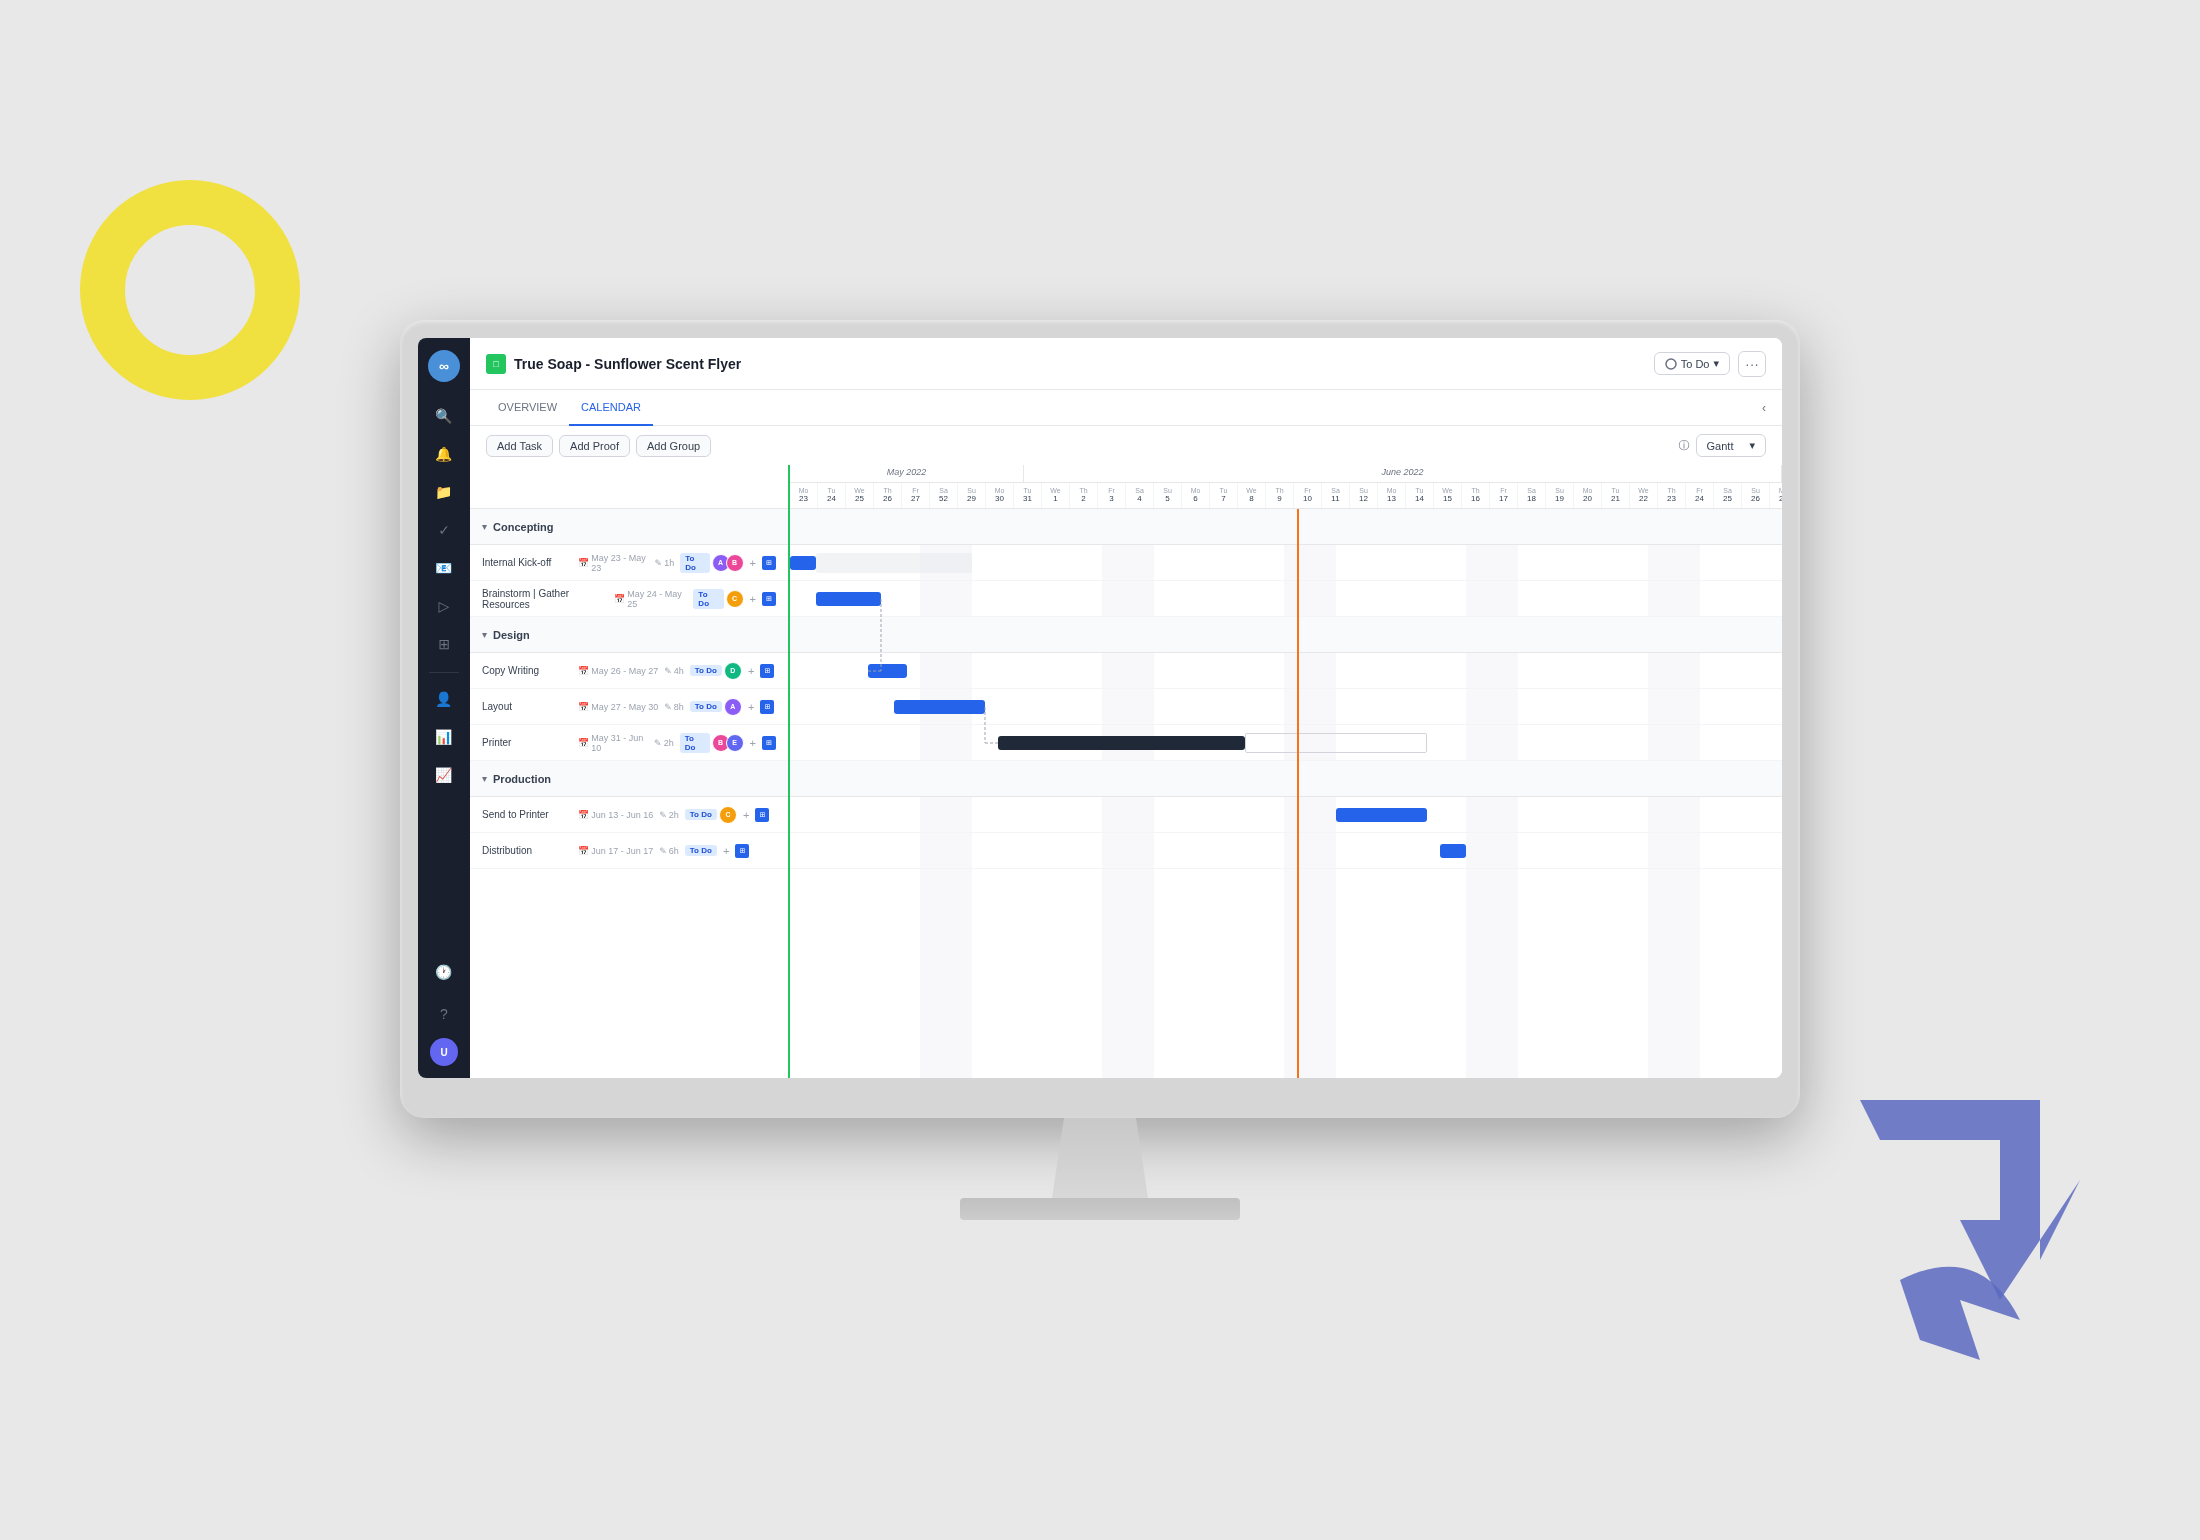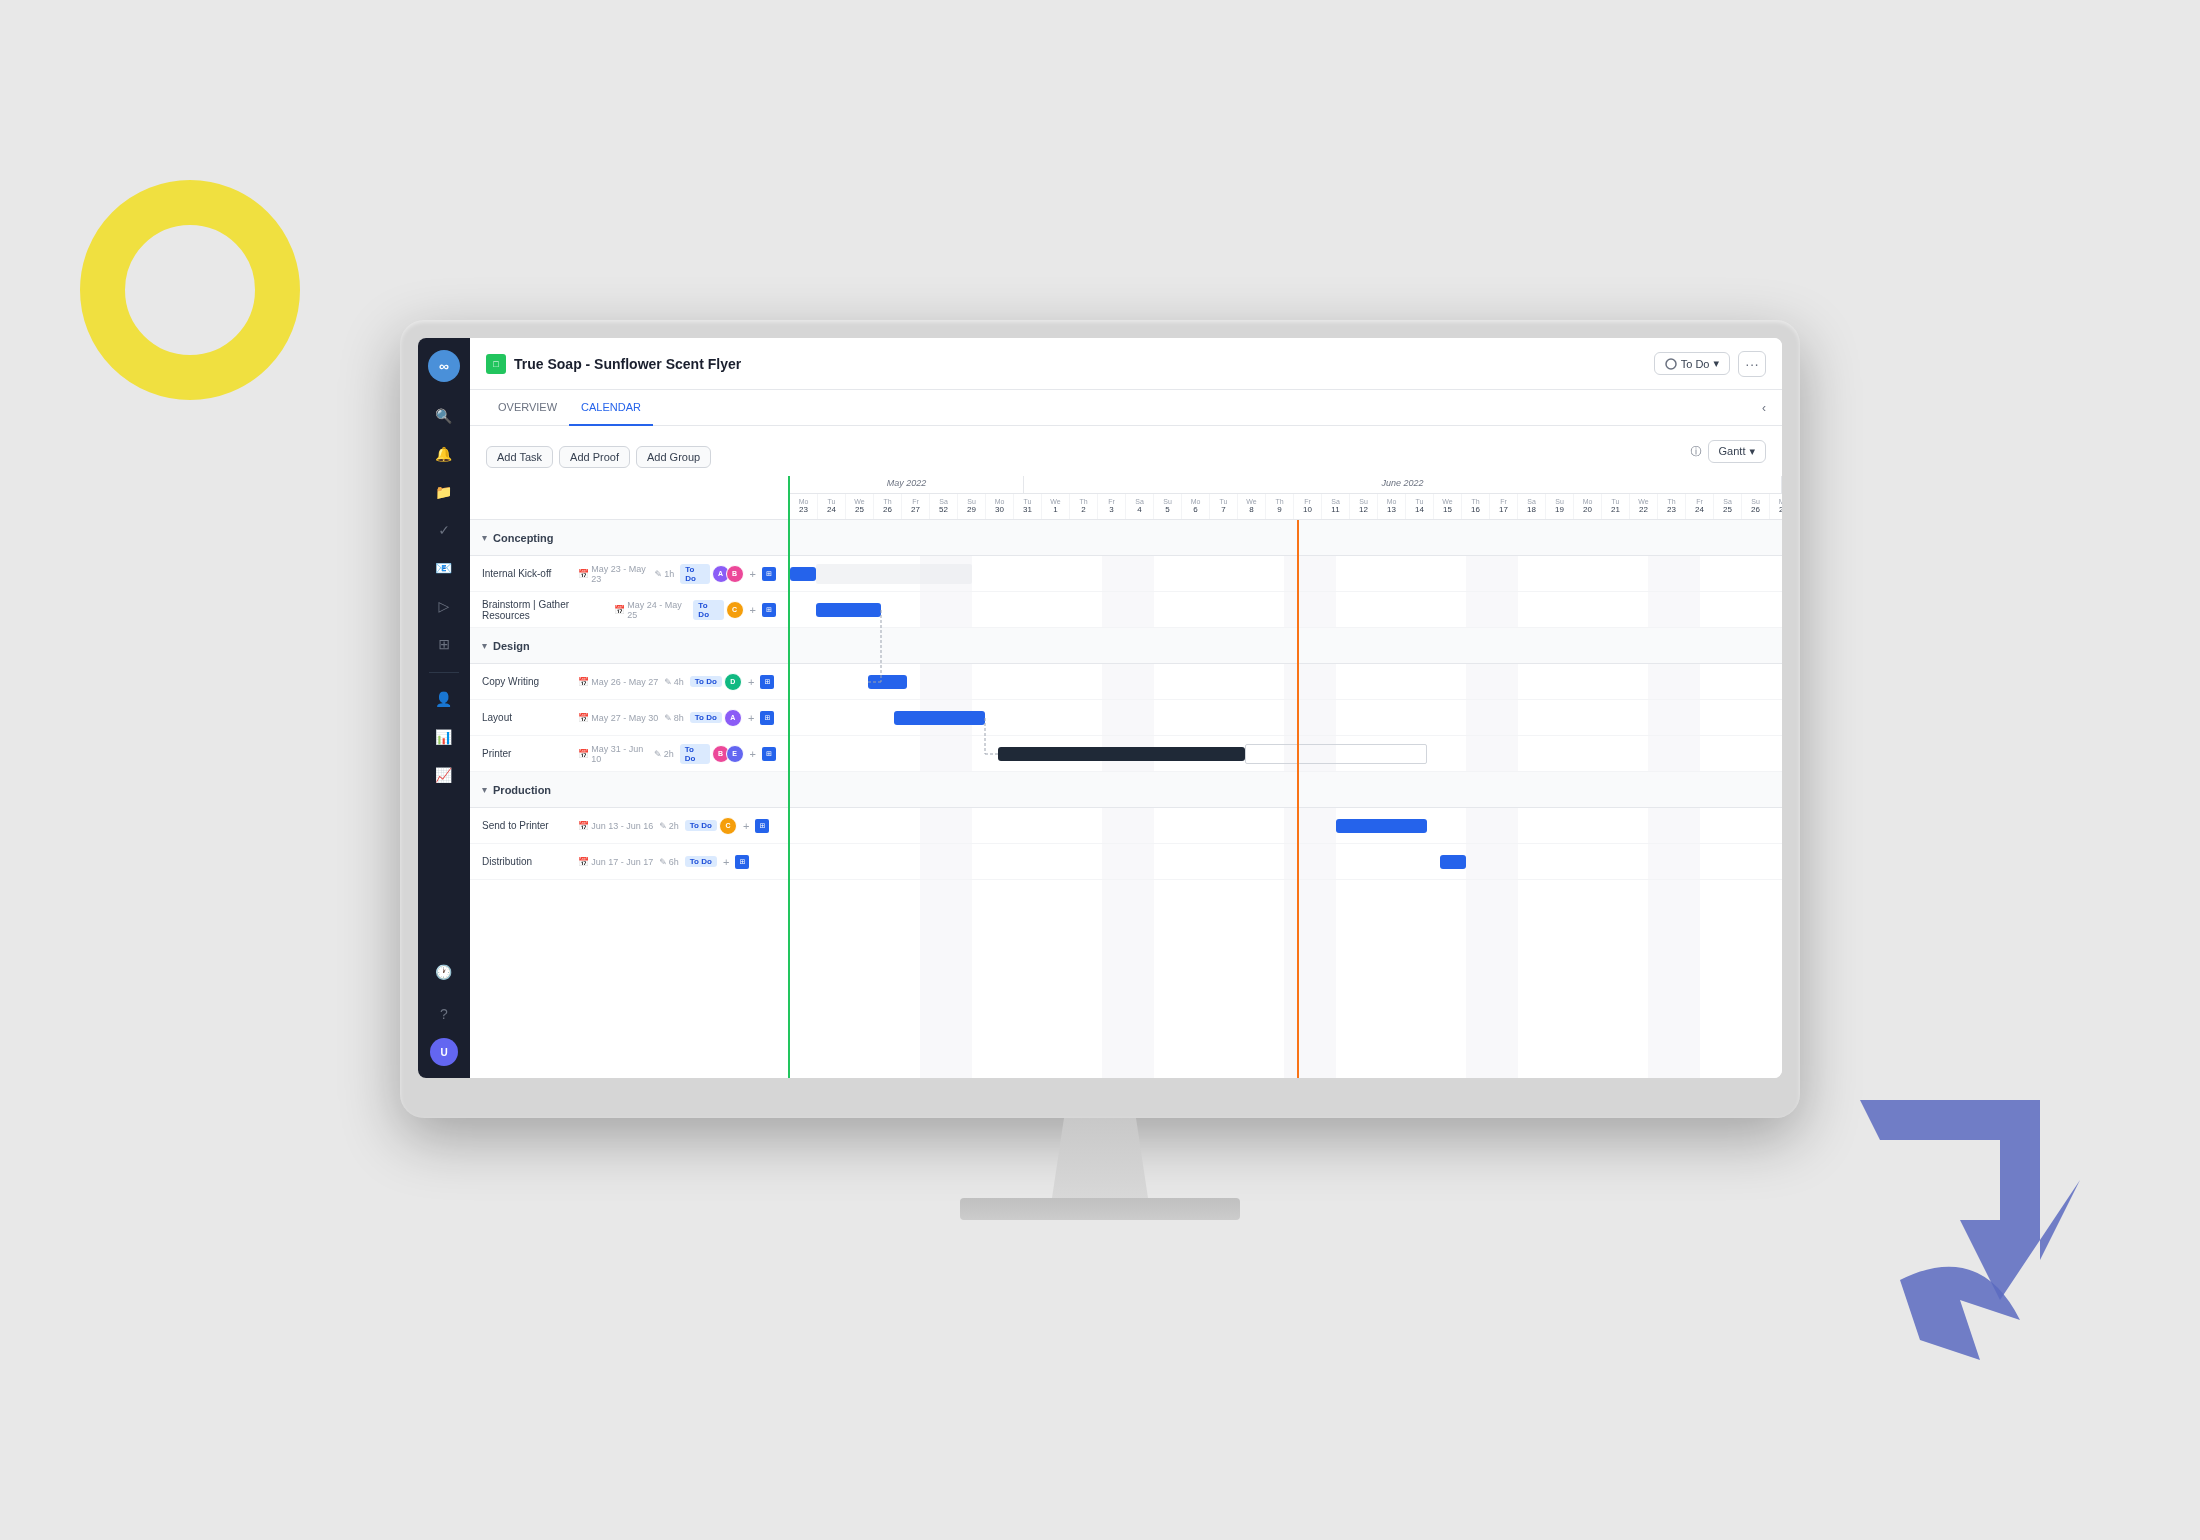--- a/index.html
+++ b/index.html
@@ -235,42 +235,41 @@
     .toolbar {
       display: flex;
       align-items: center;
       justify-content: space-between;
       padding: 8px 16px;
       flex-shrink: 0;
     }
     .toolbar-left {
       display: flex;
       gap: 6px;
-      margin-top: 12px;
     }
     .toolbar-btn {
       padding: 4px 10px;
       border: 1px solid #d1d5db;
       border-radius: 6px;
       font-size: 11px;
       color: #374151;
       cursor: pointer;
       background: #f9fafb;
     }
     .toolbar-right {
       display: flex;
       align-items: center;
       gap: 6px;
       font-size: 11px;
       color: #6b7280;
     }
     .gantt-btn {
       display: flex;
       align-items: center;
-      gap: 4px;
+      gap: 16px;
       padding: 4px 10px;
       border: 1px solid #d1d5db;
       border-radius: 6px;
       font-size: 11px;
       color: #374151;
       cursor: pointer;
       background: #fff;
     }
 
     

